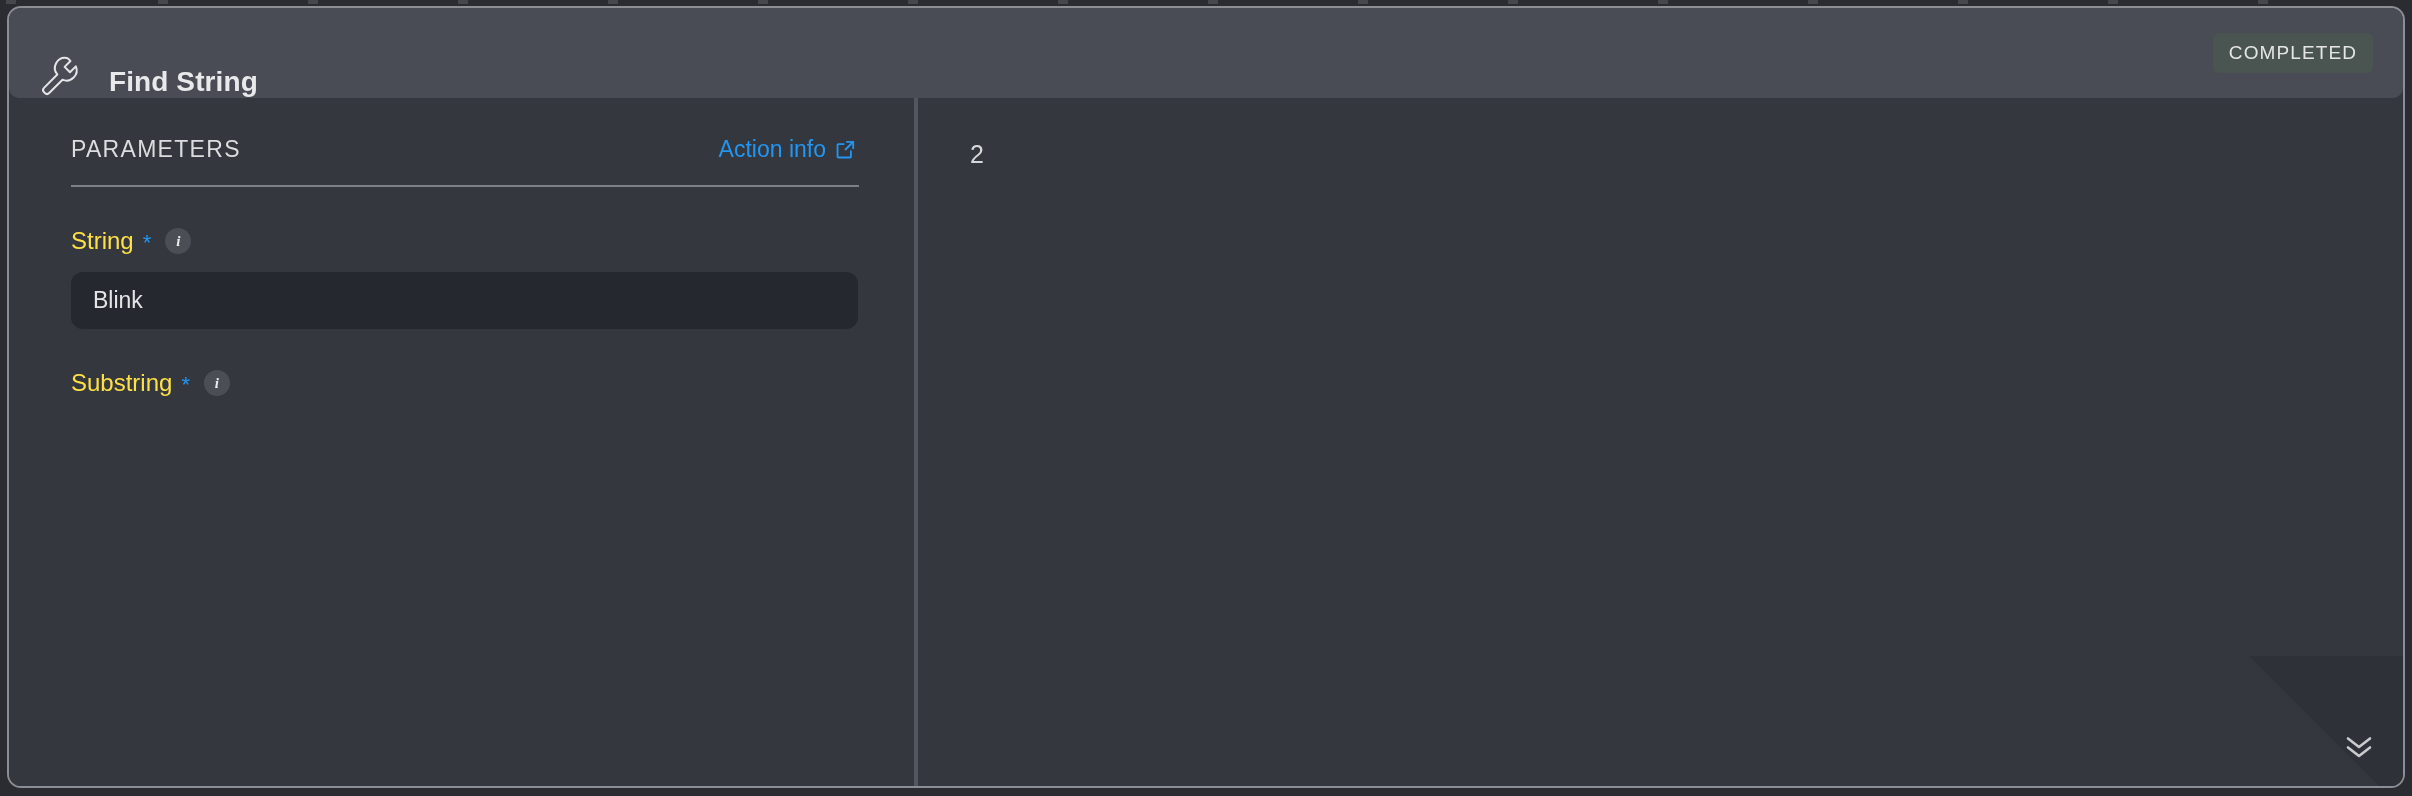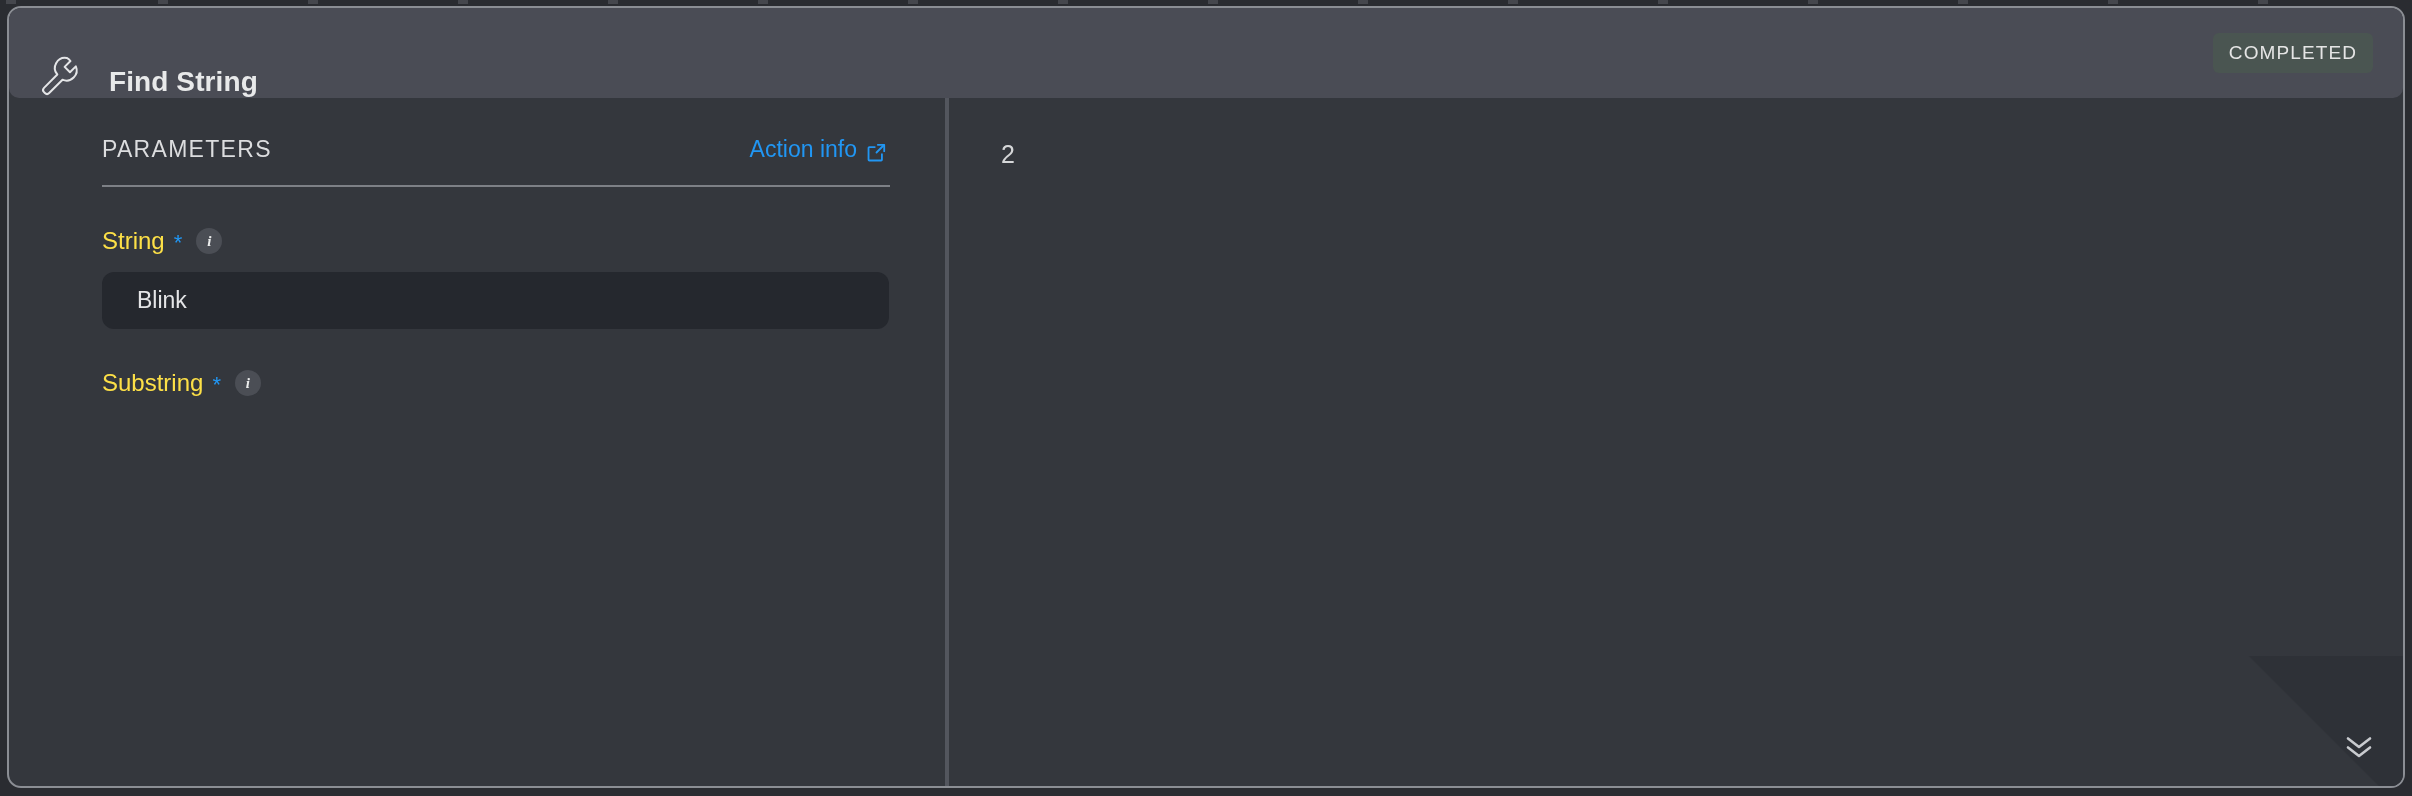--- a/index.html
+++ b/index.html
@@ -80,21 +80,20 @@
     white-space: nowrap;
   }
 
   
   .body {
     flex: 1;
     display: flex;
     position: relative;
     background: #34373d;
     min-height: 0;
-    margin-left: 31px;
   }
 
   .left-pane {
     width: 905px;
     flex: 0 0 905px;
     padding: 38px 55px 0 62px;
     position: relative;
   }
 
   .divider-v {
@@ -122,21 +121,21 @@
     justify-content: space-between;
     padding-right: 3px;
   }
   .params-title {
     font-size: 23px;
     color: #dcdddf;
     letter-spacing: 1.3px;
   }
   .action-info-link {
     display: inline-flex;
-    align-items: flex-end;
+    align-items: center;
     gap: 9px;
     color: #2196f3;
     font-size: 23px;
     cursor: pointer;
     text-decoration: none;
   }
   .ext-icon { width: 21px; height: 21px; display: block; }
 
   .params-rule {
     height: 2px;
@@ -186,21 +185,21 @@
 
   .text-input {
     width: 787px;
     height: 57px;
     background: #25282e;
     border: none;
     border-radius: 12px;
     color: #e4e5e7;
     font-size: 23px;
     font-family: "Liberation Sans", sans-serif;
-    padding: 0 35px;
+    padding: 0 22px;
     outline: none;
     display: block;
   }
   .text-input::placeholder { color: #7a7e85; }
 
   
   .corner-shade {
     position: absolute;
     right: 0;
     bottom: 0;

